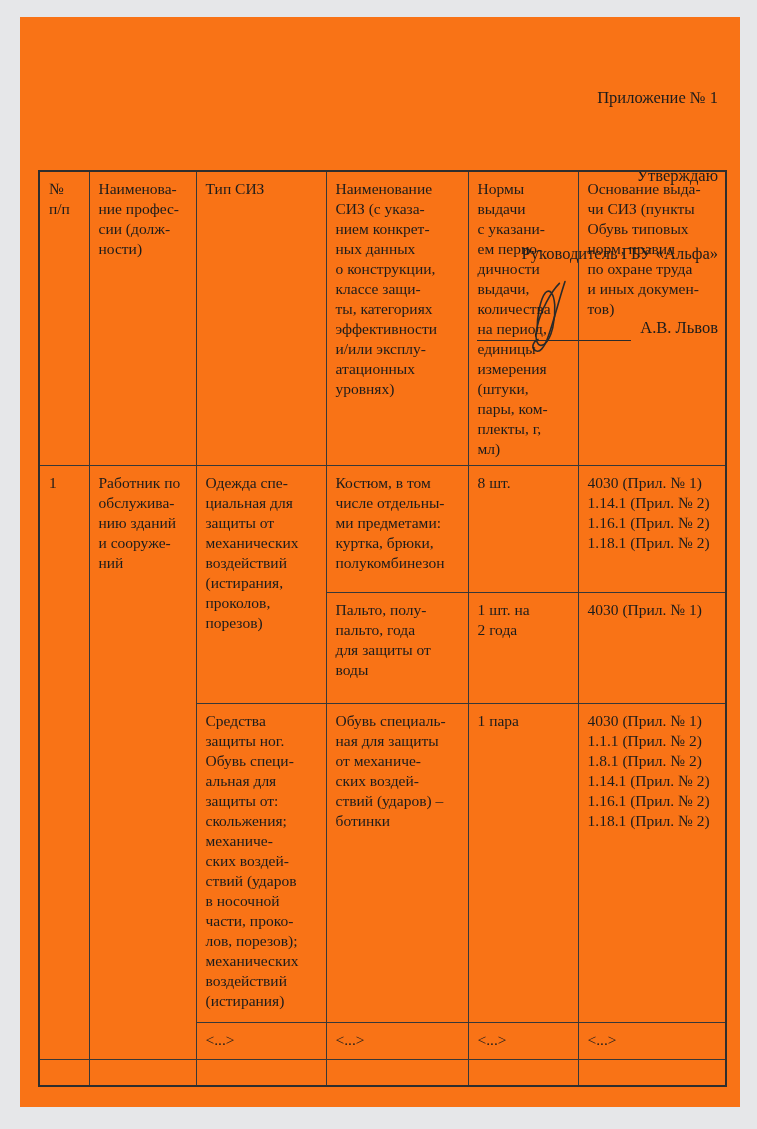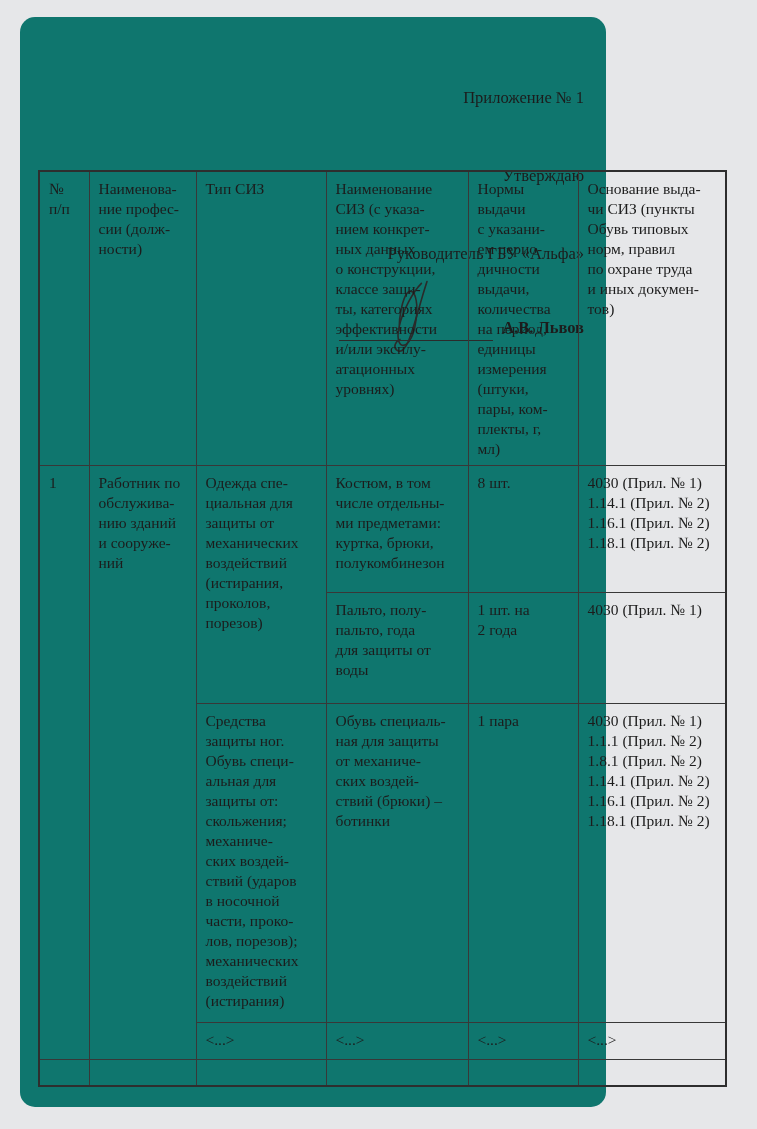--- a/index.html
+++ b/index.html
@@ -3,41 +3,40 @@
 <meta charset="utf-8">
 <style>
   * { box-sizing: border-box; margin: 0; padding: 0; }
   html, body { background: #e6e7e9; }
   body { font-family: "Liberation Serif", "DejaVu Serif", serif; color: #1c1c1c; }
   .canvas {
     position: relative; width: 757px; height: 1129px; background: #e6e7e9;
     overflow: hidden; margin: 0 auto;
   }
   .page {
-    position: absolute; left: 20px; top: 17px; width: 586px; height: 1090px;
-    background: #0f766e;
-    border-radius: 15px;
+    position: absolute; left: 20px; top: 17px; width: 720px; height: 1090px;
+    background: #f97316;
   }
   
   .approval {
     position: absolute; top: 16px; right: 22px; text-align: right;
     font-size: 16.5px; line-height: 26px; white-space: pre;
   }
   .sig-row {
     display: flex; justify-content: flex-end; align-items: flex-end;
     height: 22px; position: relative;
   }
   .sig-line {
     position: relative; width: 154px; height: 20px;
     border-bottom: 1.4px solid #2b2b2b;
   }
   .sig-line svg {
     position: absolute; left: 46px; bottom: -15px; height: 76px; width: 56px;
   }
-  .sig-name { margin-left: 9px; font-weight: bold; }
+  .sig-name { margin-left: 9px; }
   
   table.siz {
     position: absolute; left: 18px; top: 153px;
     border-collapse: collapse; table-layout: fixed; width: 687px;
     border: 2px solid #2e2e2e;
     font-size: 15.5px; line-height: 20px;
   }
   table.siz td, table.siz th {
     border: 1.5px solid #383838;
     vertical-align: top; text-align: left; font-weight: normal;
@@ -173,21 +172,21 @@
 в носочной
 части, проко-
 лов, порезов);
 механических
 воздействий
 (истирания)</td>
           <td>Обувь специаль-
 ная для защиты
 от механиче-
 ских воздей-
-ствий (брюки) –
+ствий (ударов) –
 ботинки</td>
           <td>1 пара</td>
           <td>4030 (Прил. № 1)
 1.1.1 (Прил. № 2)
 1.8.1 (Прил. № 2)
 1.14.1 (Прил. № 2)
 1.16.1 (Прил. № 2)
 1.18.1 (Прил. № 2)</td>
         </tr>
         <tr class="h-r4">

